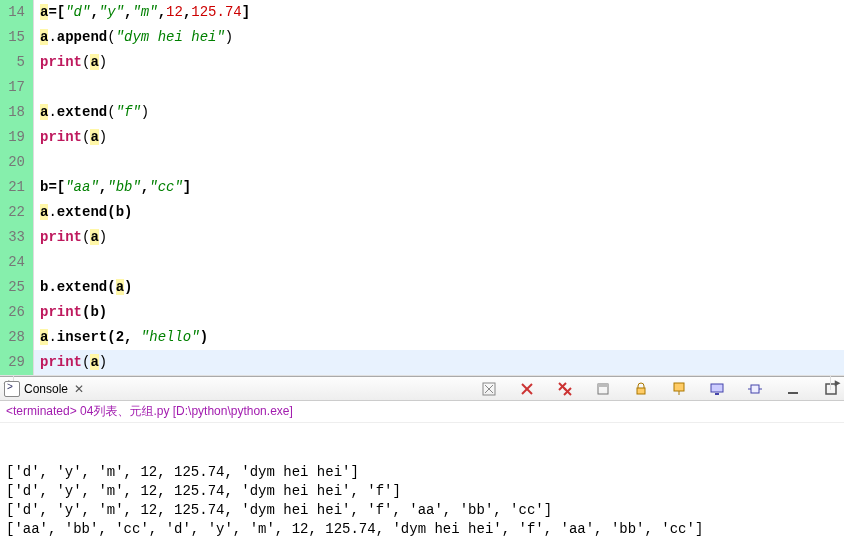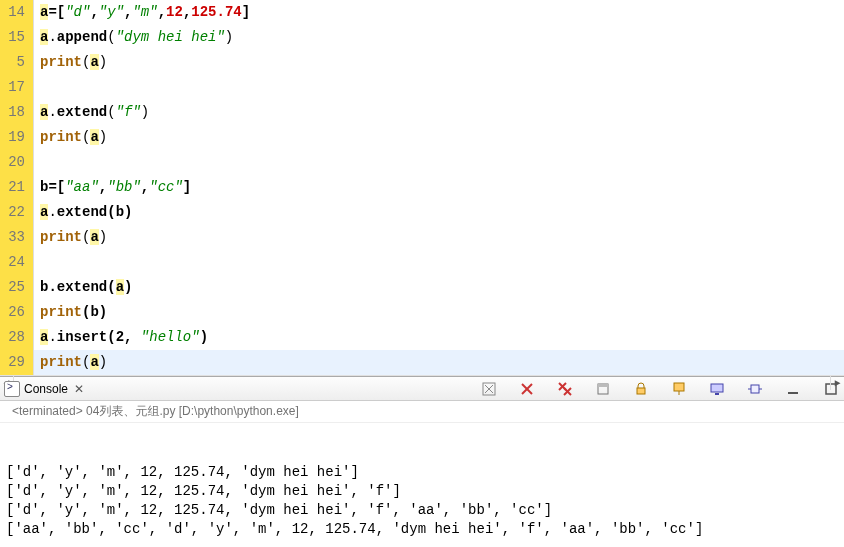--- a/index.html
+++ b/index.html
@@ -22,33 +22,33 @@
     display: flex;
     height: 25px;
     line-height: 25px;
     white-space: pre;
   }
   .gutter {
     width: 34px;
     text-align: right;
     padding-right: 8px;
     color: #777;
-    background: #fde047;
+    background: #86efac;
     font-size: 14px;
     user-select: none;
     border-right: 1px solid #ddd;
     margin-right: 6px;
   }
   .code-content { flex: 1; }
   .current-line { background: #e8f2fe; }
   .tok-hl  { background: #fff7a8; }
   .tok-punct { color: #000; }
-  .tok-num-red { color: #cc0000; font-weight: bold; }
+  .tok-num-red { color: #cc0000; font-weight: normal; }
   .tok-str { color: #008000; font-style: italic; }
-  .tok-kw  { color: #a16207; font-weight: bold; }
+  .tok-kw  { color: #be185d; font-weight: bold; }
   .tok-method { color: #000; font-weight: bold; }
 
   .scroll-strip { height: 14px; background: #f5f5f5; border-top:1px solid #e0e0e0; position:relative; }
   .scroll-arrow { width:14px; height:14px; display:flex; align-items:center; justify-content:center; color:#555; font-size:10px; position:absolute; top:0; }
   .scroll-arrow.left{ left:0; border-right:1px solid #ddd;}
   .scroll-arrow.right{ right:0; border-left:1px solid #ddd;}
 
   .console-panel {
     flex: 1;
     display: flex;
@@ -68,23 +68,23 @@
   }
   .console-title-group { display:flex; align-items:center; gap:4px; }
   .console-icon { width:16px; height:16px; border:1px solid #888; border-radius:2px; background:#fff; position:relative; }
   .console-icon::after{content:">";position:absolute;left:2px;top:-1px;font-size:10px;color:#336;}
   .console-title { font-family: Tahoma, sans-serif; }
   .close-x { font-family: Tahoma,sans-serif; color:#555; padding:0 2px; }
   .toolbar-spacer { flex:1; }
   .tb-btn { width:18px; height:18px; display:flex; align-items:center; justify-content:center; font-size:12px; }
   .tb-svg { width:16px; height:16px; }
   .console-subheader {
-    padding: 2px 12px;
+    padding: 2px 6px;
     font-family: Tahoma, sans-serif;
-    color: #737373;
+    color: #a21caf;
     border-bottom: 1px solid #eee;
   }
   .console-output {
     flex: 1;
     padding: 2px 6px 6px 6px;
     font-family: Consolas, "Courier New", monospace;
     font-size: 14px;
     white-space: pre;
     line-height: 19px;
     overflow: hidden;

